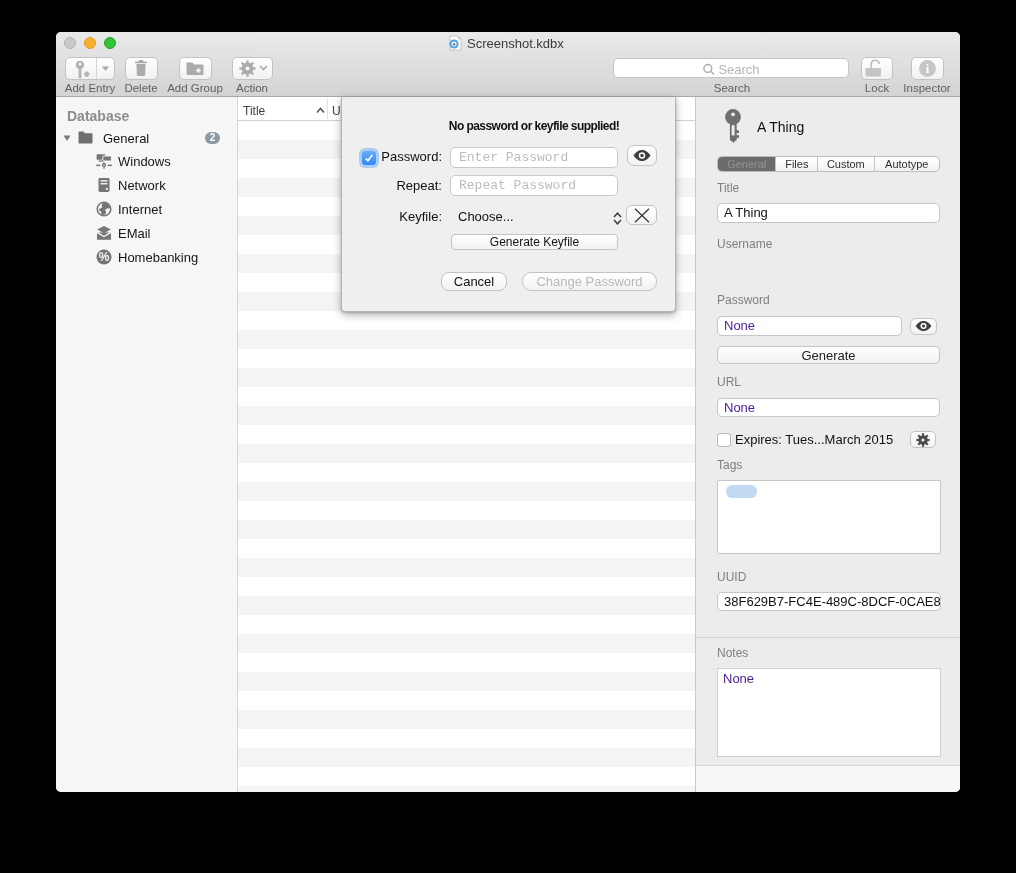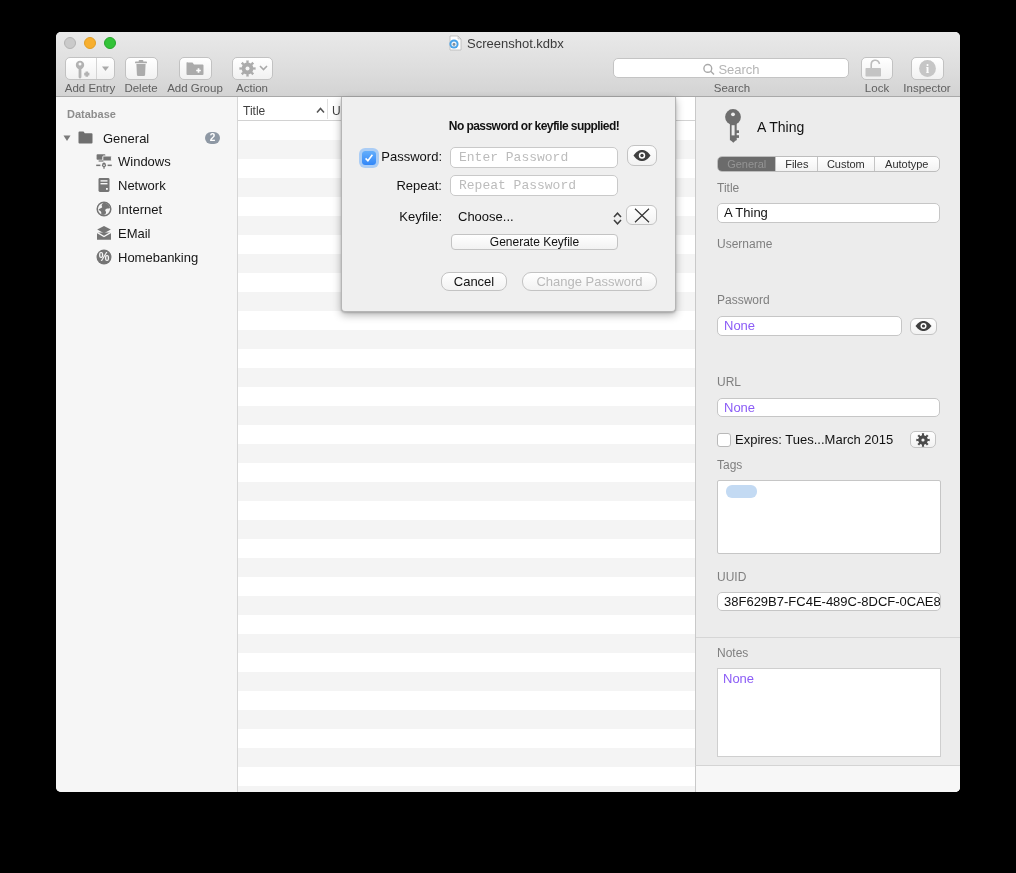--- a/index.html
+++ b/index.html
@@ -21,21 +21,21 @@
   .tbbtn { position:absolute; top:25px; height:23px;
     background:linear-gradient(180deg,#fff 0%,#f1f1f1 100%);
     border:1px solid #c2c2c2; border-radius:5px; }
   .tblabel { position:absolute; top:50px; font-size:11.5px; color:#606060; transform:translateX(-50%); white-space:nowrap;}
   .searchfield { position:absolute; left:557px; top:26px; width:236px; height:20px;
     background:#fff; border:1px solid #c4c4c4; border-radius:5px; }
   .search-inner { position:absolute; left:50%; top:0; transform:translateX(-50%);
     display:flex; align-items:center; height:18px; color:#b5b5b5; font-size:13px; }
   
   .sidebar { position:absolute; left:0; top:65px; width:181px; height:695px; background:#f6f6f6; }
-  .sb-h { position:absolute; left:11px; top:11px; font-size:11px; font-weight:bold; color:#8d8d8d; }
+  .sb-h { position:absolute; left:11px; top:11px; font-size:14px; font-weight:bold; color:#8d8d8d; }
   .row-t { position:absolute; font-size:13px; color:#161616; white-space:nowrap; }
   .badge { position:absolute; left:149px; top:35px; width:15px; height:12px;
     background:#8e98a4; border-radius:7px; color:#fff; font-size:10px; font-weight:bold;
     text-align:center; line-height:12px; }
   .sbicon { position:absolute; left:40px; width:16px; height:16px; }
   
   .table { position:absolute; left:181px; top:65px; width:723px; height:695px;
     border-left:1px solid #d6d6d6;
     background:repeating-linear-gradient(180deg,#ffffff 0 19px,#f4f4f4 19px 38px);
     background-position:0 24px; }
@@ -44,21 +44,21 @@
   .thead .t1 { position:absolute; left:5px; top:7px; font-size:12px; color:#404040; }
   .thead .t2 { position:absolute; left:94px; top:7px; font-size:12px; color:#404040; }
   .thead .sep { position:absolute; left:89px; top:2px; width:1px; height:20px; background:#e0e0e0; }
   
   .inspector { position:absolute; left:639px; top:65px; width:265px; height:695px;
     background:#ececec; border-left:1px solid #c9c9c9; }
   .ins { position:absolute; }
   .ilabel { font-size:12px; color:#7f7f7f; }
   .ifield { background:#fff; border:1px solid #c6c6c6; border-radius:5px;
     font-size:13px; color:#111; padding-left:6px; line-height:18px; }
-  .ph { color:#8b5cf6; }
+  .ph { color:#4c1d95; }
   .ibtn { background:linear-gradient(180deg,#ffffff 0%,#f2f2f2 100%);
     border:1px solid #c4c4c4; border-radius:5px; }
   .seg { position:absolute; left:21px; top:59px; width:223px; height:16px;
     border:1px solid #bdbdbd; border-radius:5px; overflow:hidden; display:flex;
     background:linear-gradient(180deg,#fff 0%,#f2f2f2 100%); }
   .seg div { font-size:11px; text-align:center; line-height:15px; color:#2e2e2e;
     border-right:1px solid #c4c4c4; }
   .seg .on { background:#6b6b6b; color:#949494; }
   
   .dialog { position:absolute; left:285px; top:65px; width:335px; height:215px;
@@ -258,20 +258,21 @@
     <div class="ins ilabel" style="left:21px; top:140px;">Username</div>
 
     <div class="ins ilabel" style="left:21px; top:196px;">Password</div>
     <div class="ins ifield ph" style="left:21px; top:219px; width:185px; height:20px;">None</div>
     <div class="ins ibtn" style="left:214px; top:221px; width:27px; height:17px; border-radius:6px;"></div>
     <svg class="ins" style="left:219px; top:224px;" width="17" height="10" viewBox="0 0 17 10">
       <path d="M0.5 5 C3.5 1 6 0 8.5 0 s5 1 8 5 c-3 4 -5.5 5 -8 5 s-5 -1 -8 -5 z" fill="#3f3f3f"></path>
       <circle cx="8.5" cy="5" r="3" fill="#fff"></circle>
       <circle cx="8.5" cy="5" r="1.6" fill="#3f3f3f"></circle>
     </svg>
+    <div class="ins ibtn" style="left:21px; top:249px; width:223px; height:18px; font-size:13px; color:#222; text-align:center; line-height:17px;">Generate</div>
 
     <div class="ins ilabel" style="left:21px; top:278px;">URL</div>
     <div class="ins ifield ph" style="left:21px; top:301px; width:223px; height:19px;">None</div>
 
     <div class="ins" style="left:21px; top:336px; width:14px; height:14px; background:#fff; border:1px solid #b9b9b9; border-radius:3px;"></div>
     <div class="ins" style="left:39px; top:335px; font-size:13px; color:#111;">Expires: Tues...March 2015</div>
     <div class="ins ibtn" style="left:214px; top:334px; width:26px; height:17px;"></div>
     <svg class="ins" style="left:220px; top:336px;" width="14" height="14" viewBox="0 0 14 14">
       <polygon points="11.82,6.13 13.69,5.80 13.69,8.20 11.82,7.87 11.02,9.80 11.02,9.80 12.58,10.89 10.89,12.58 9.80,11.02 7.86,11.82 7.87,11.82 8.20,13.69 5.80,13.69 6.13,11.82 4.20,11.02 4.20,11.02 3.11,12.58 1.42,10.89 2.98,9.80 2.18,7.86 2.18,7.87 0.31,8.20 0.31,5.80 2.18,6.13 2.98,4.20 2.98,4.20 1.42,3.11 3.11,1.42 4.20,2.98 6.14,2.18 6.13,2.18 5.80,0.31 8.20,0.31 7.87,2.18 9.80,2.98 9.80,2.98 10.89,1.42 12.58,3.11 11.02,4.20" fill="#4a4a4a"></polygon>
       <circle cx="7" cy="7" r="1.6" fill="#f2f2f2"></circle>

